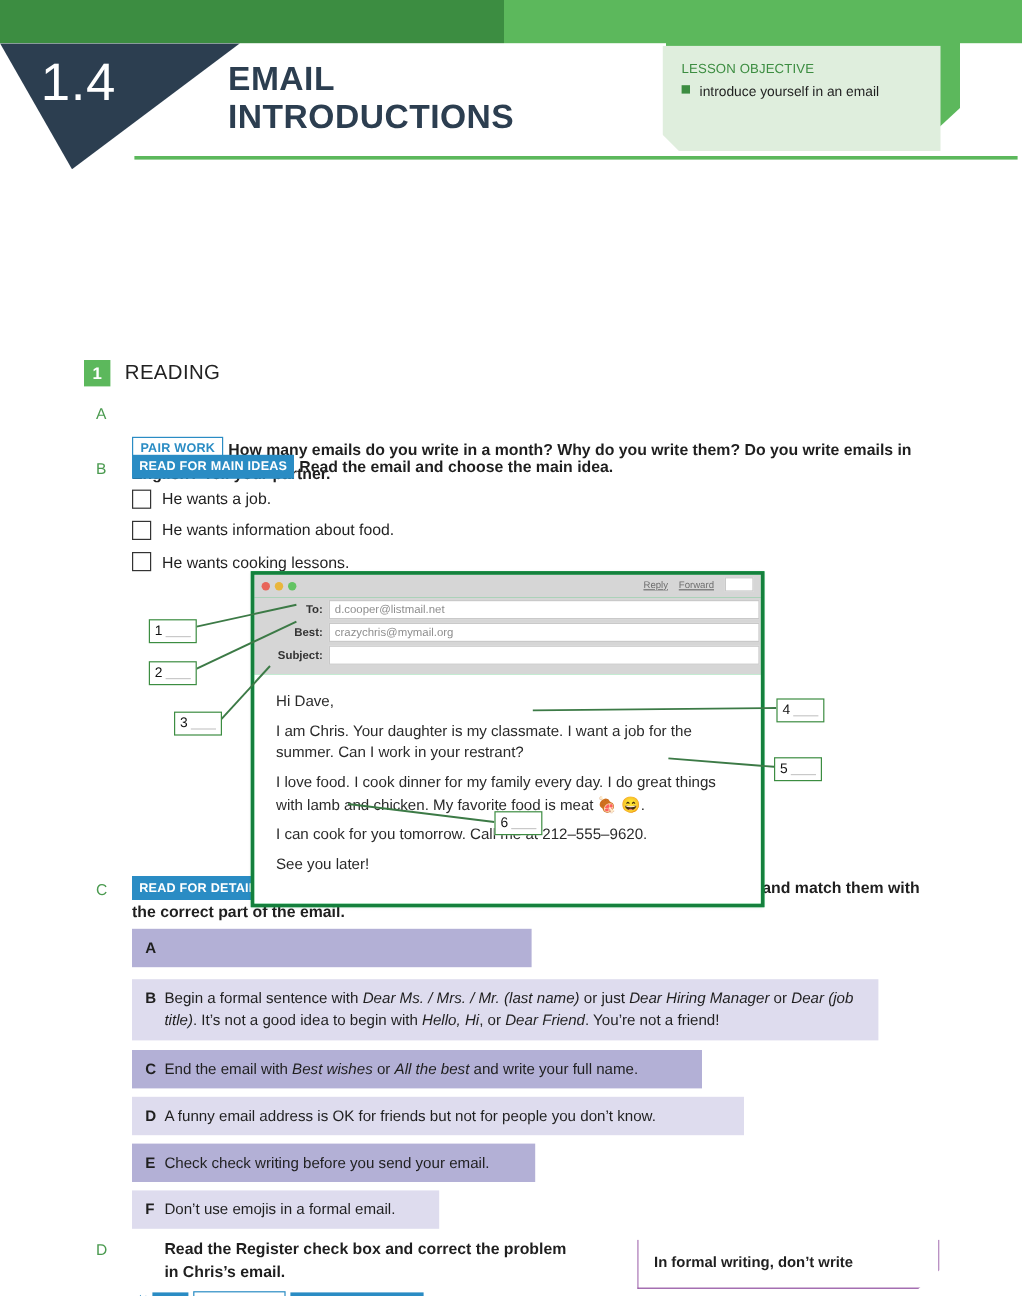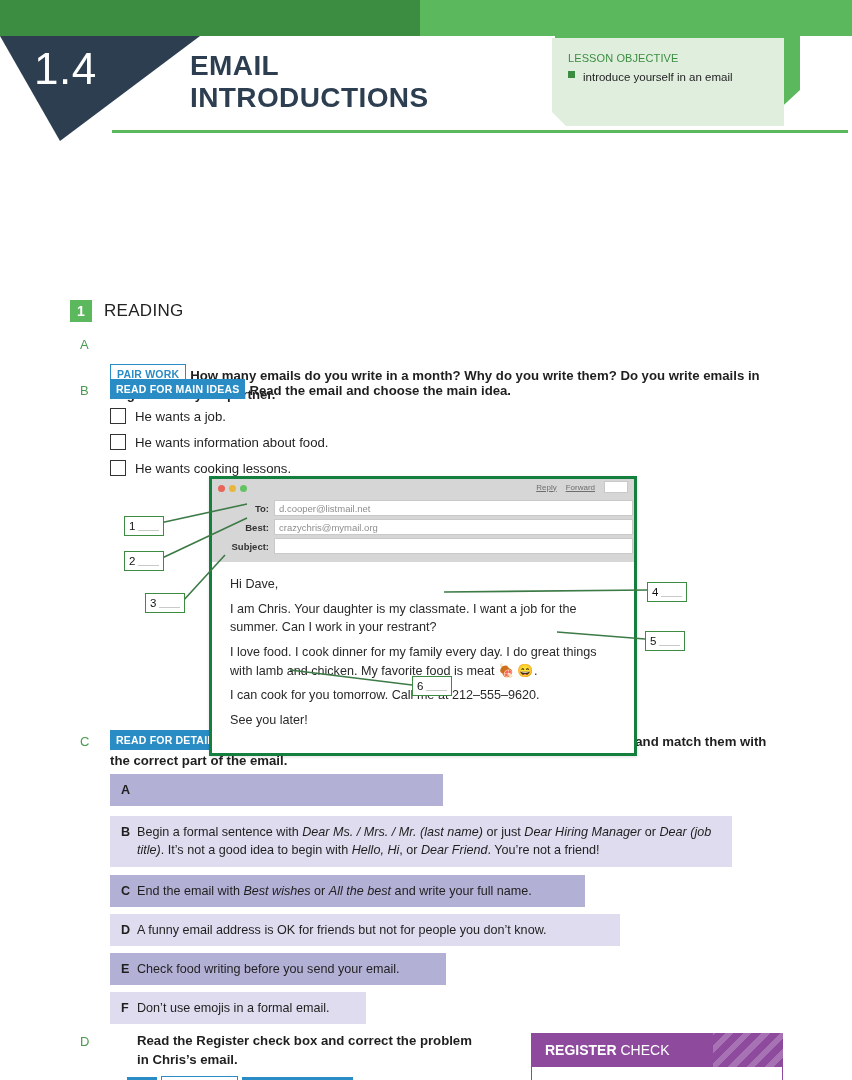--- a/index.html
+++ b/index.html
@@ -530,21 +530,21 @@
     <span><span>End the email with </span><span class="ital">Best wishes</span><span> or </span><span class="ital">All the best</span><span> and write your full name.</span></span>
   </div>
 
   <div class="cmt light" style="left:110px; top:774px; width:510px;">
     <span class="cmt-letter">D</span>
     <span><span>A funny email address is OK for friends but not for people you don’t know.</span></span>
   </div>
 
   <div class="cmt dark" style="left:110px; top:813px; width:336px;">
     <span class="cmt-letter">E</span>
-    <span><span>Check food writing before you send your email.</span></span>
+    <span><span>Check check writing before you send your email.</span></span>
   </div>
 
   <div class="cmt light" style="left:110px; top:852px; width:256px;">
     <span class="cmt-letter">F</span>
     <span><span>Don’t use emojis in a formal email.</span></span>
   </div>
 
   <div class="ex-letter" style="left:80px; top:894px;">D</div>
   <div class="ex-body bold" style="left:137px; top:891px; width:380px;">
     <div>Read the Register check box and correct the problem</div>
@@ -555,24 +555,20 @@
     <span class="audio-icon">
       <svg width="14" height="12" viewBox="0 0 14 12">
         <polygon points="1,4 4,4 7.5,1 7.5,11 4,8 1,8" fill="#2a8cc4"></polygon>
         <path d="M9.3 3.4 A4 4 0 0 1 9.3 8.6" stroke="#2a8cc4" stroke-width="1.2" fill="none"></path>
         <path d="M11.2 2 A6.2 6.2 0 0 1 11.2 10" stroke="#2a8cc4" stroke-width="1.2" fill="none"></path>
       </svg>
     </span><span class="badge-audio">1.10</span><span class="badge-outline">PAIR WORK</span><span class="badge-solid">THINK CRITICALLY</span>
   </div>
 
   <div class="register">
-    <div class="reg-head">
-      <span class="stripes"></span>
-      <b>REGISTER</b><span class="thin"> CHECK</span>
-    </div>
     <div class="reg-body">
       <p>
         <span class="lead">In formal writing, don’t write</span><br>
         
       </p>
 
     </div>
   </div>
 
 </div>

